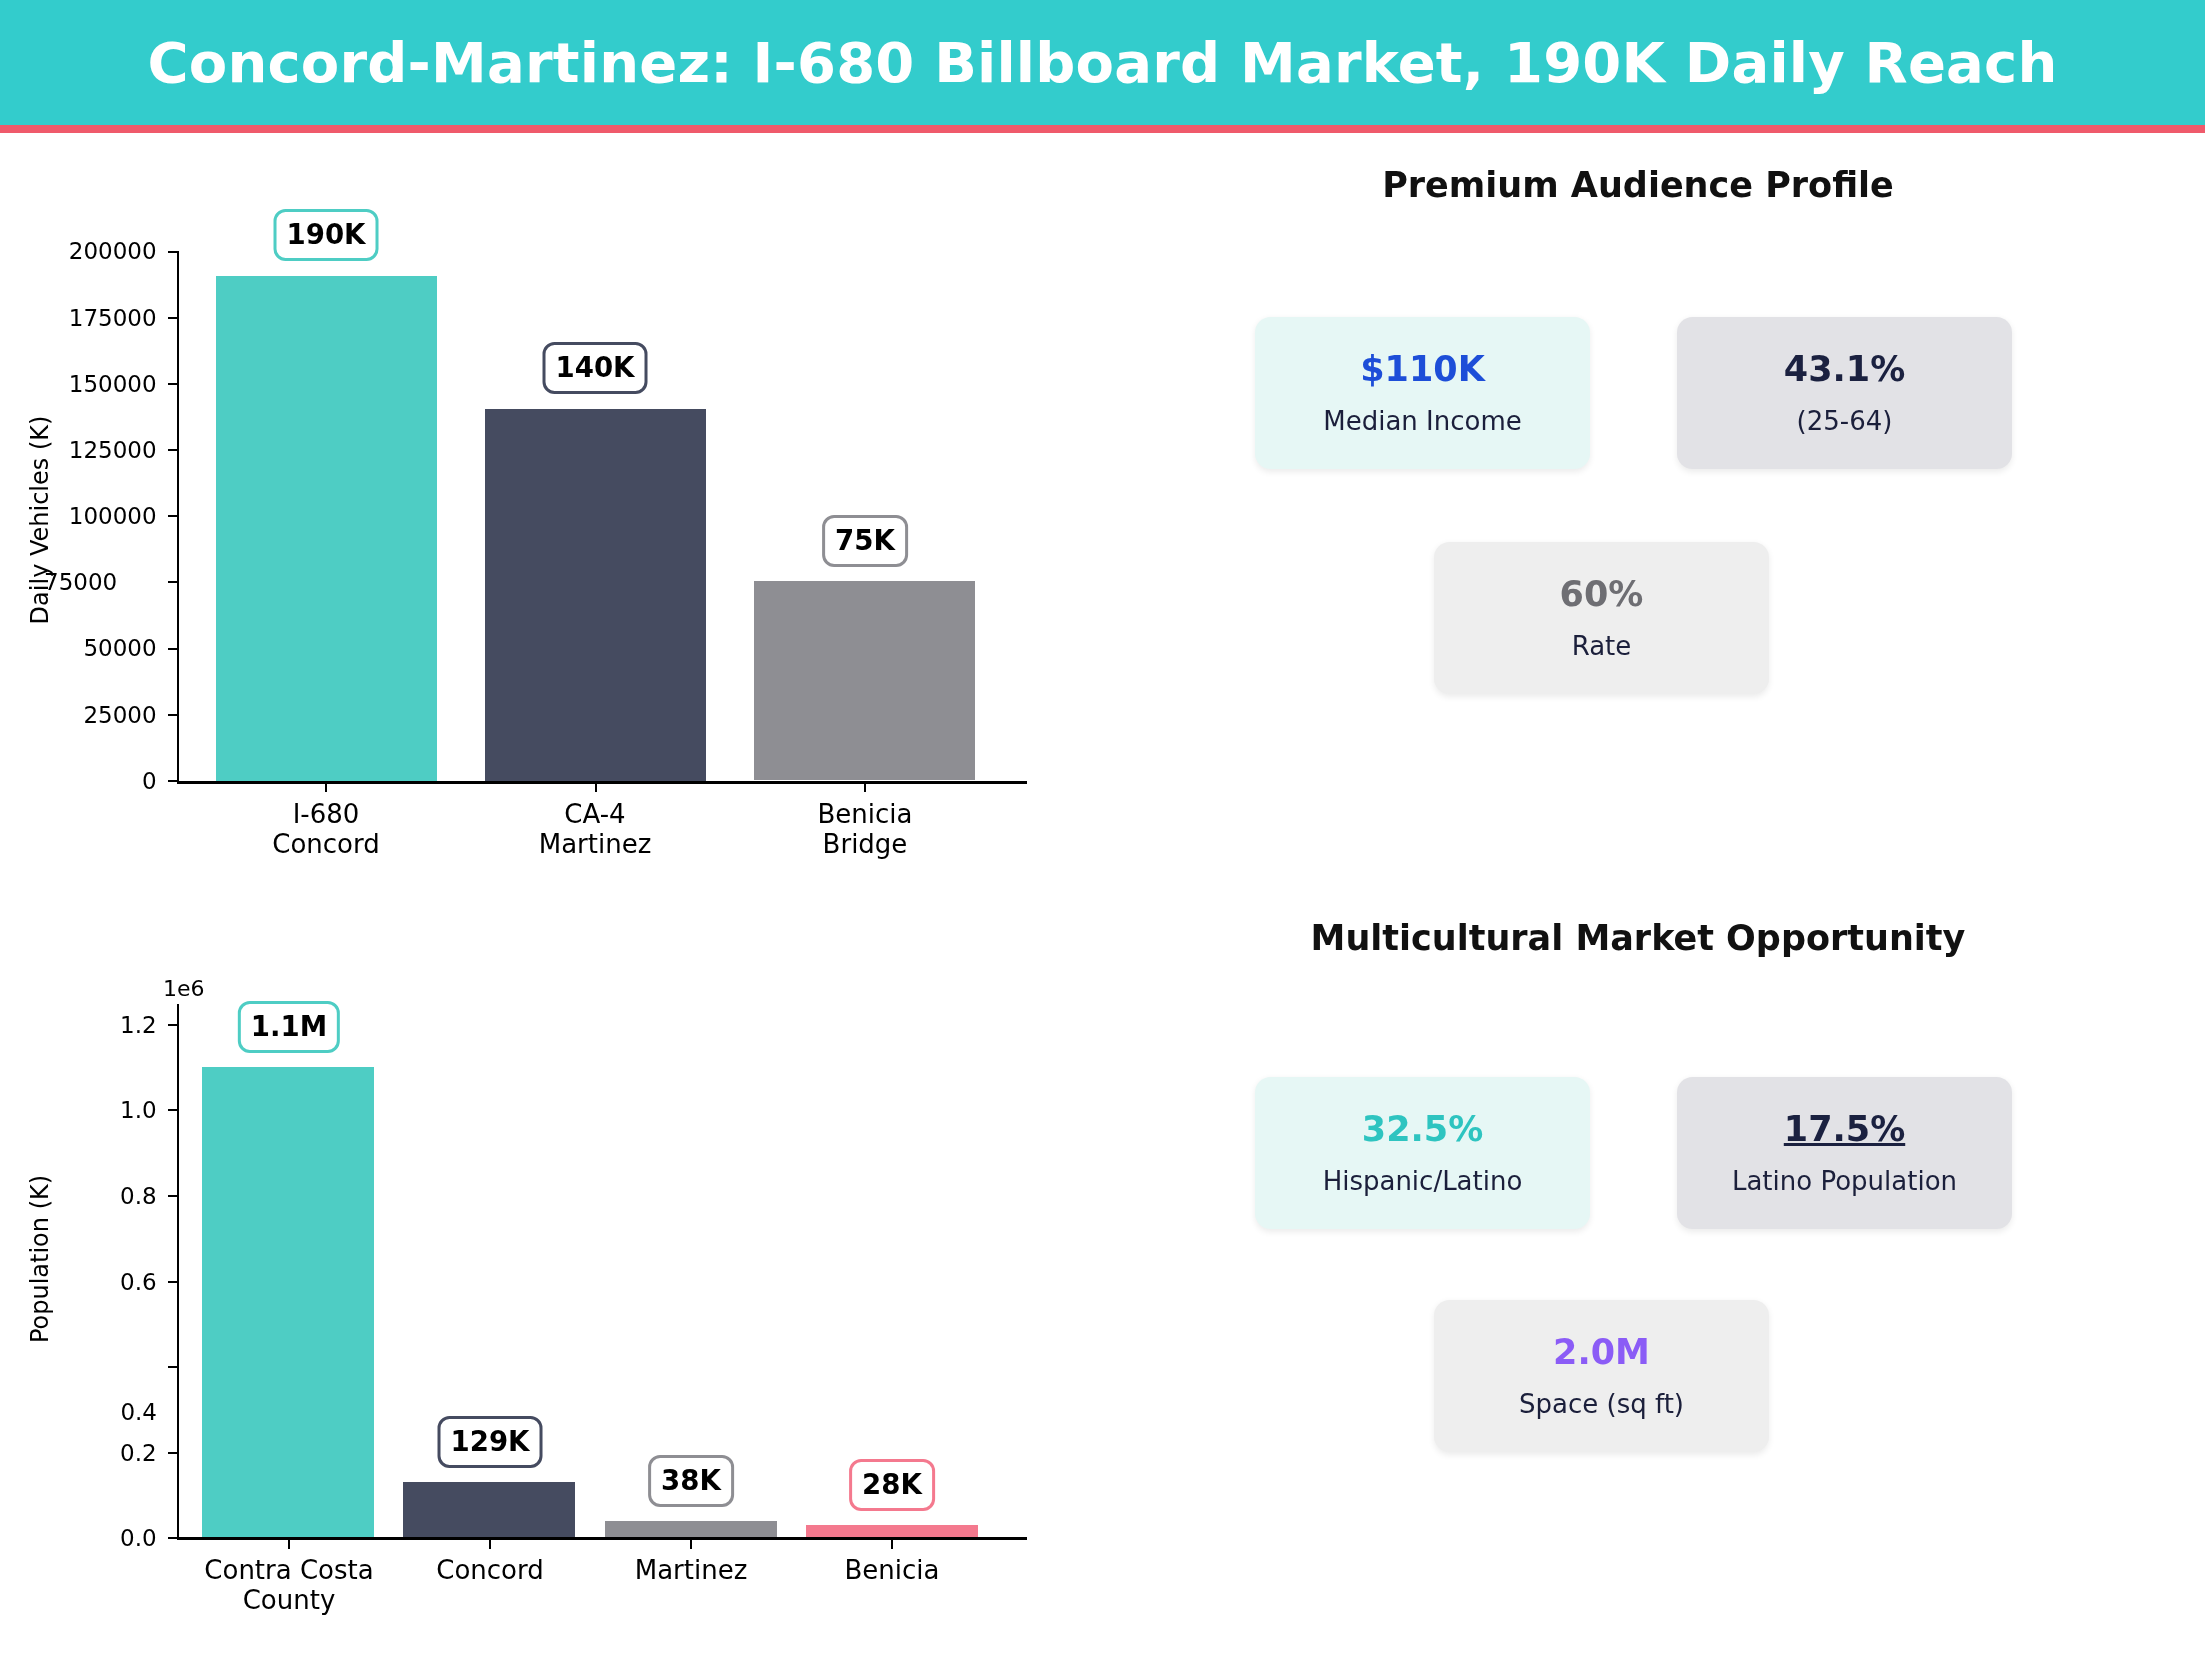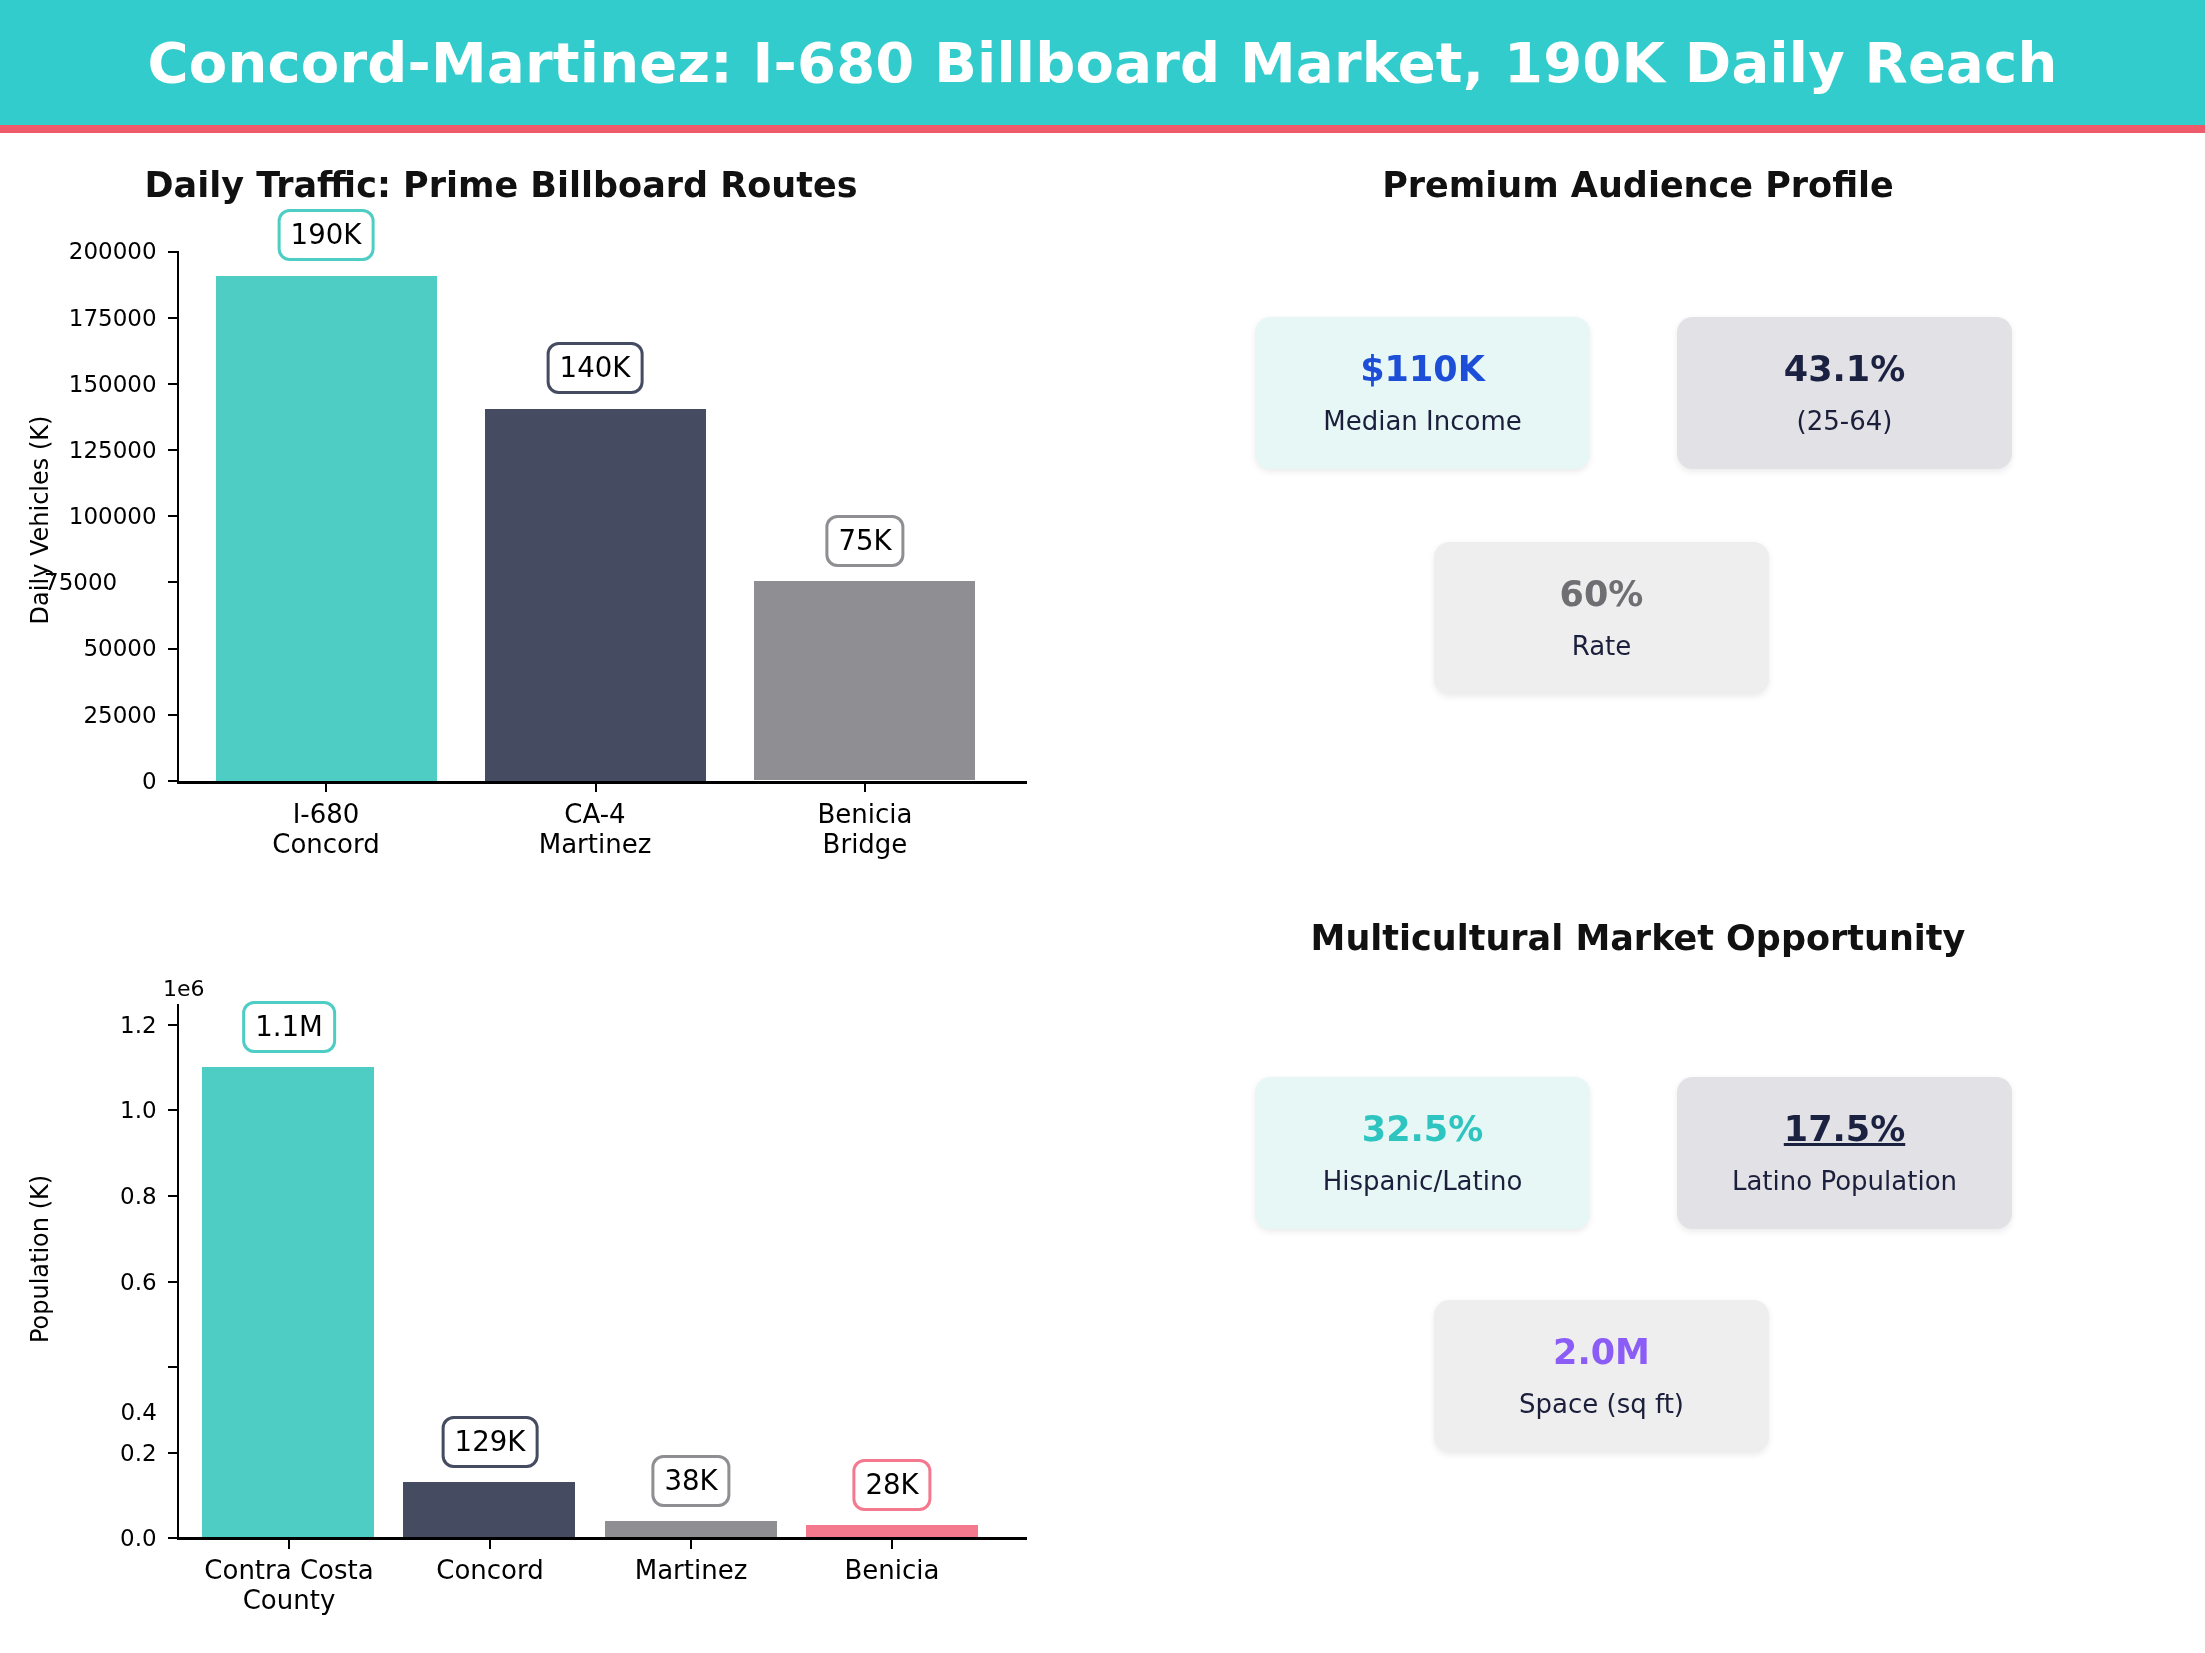--- a/index.html
+++ b/index.html
@@ -79,21 +79,21 @@
     white-space:pre;
     transform:translateX(-50%);
   }
   .annot{
     position:absolute;
     background:#ffffff;
     border-style:solid;
     border-width:3.2px;
     border-radius:12px;
     font-family:"DejaVu Sans", sans-serif;
-    font-weight:normal;
+    font-weight:bold;
     font-size:27.6px;
     color:#000000;
     display:flex;align-items:center;justify-content:center;
     padding:6.4px 10px;
     box-sizing:border-box;
     transform:translateX(-50%);
     white-space:nowrap;
   }
 
   
@@ -126,21 +126,20 @@
 
 <div class="page">
 
   <div class="header">
     <div class="header-title">Concord-Martinez: I-680 Billboard Market, 190K Daily Reach</div>
   </div>
   <div class="header-rule"></div>
 
   <div class="panel" style="left:0px;top:138px;width:1057px;height:735px;">
 
-    <div class="panel-title" style="left:0;top:27px;width:1002px;">Daily Traffic: Prime Billboard Routes</div>
 
     <div class="plot" style="left:0;top:0;width:1057px;height:735px;">
 
       <div class="ylabel" style="left:-80px;top:368px;width:239px;text-align:center;">Daily Vehicles (K)</div>
 
       <div class="ytick-label" style="top:113px;width:152px;left:4.6px;">200000</div>
       <div class="ytick-label" style="top:180px;width:152px;left:4.6px;">175000</div>
       <div class="ytick-label" style="top:246px;width:152px;left:4.6px;">150000</div>
       <div class="ytick-label" style="top:312px;width:152px;left:4.6px;">125000</div>
       <div class="ytick-label" style="top:378px;width:152px;left:4.6px;">100000</div>

